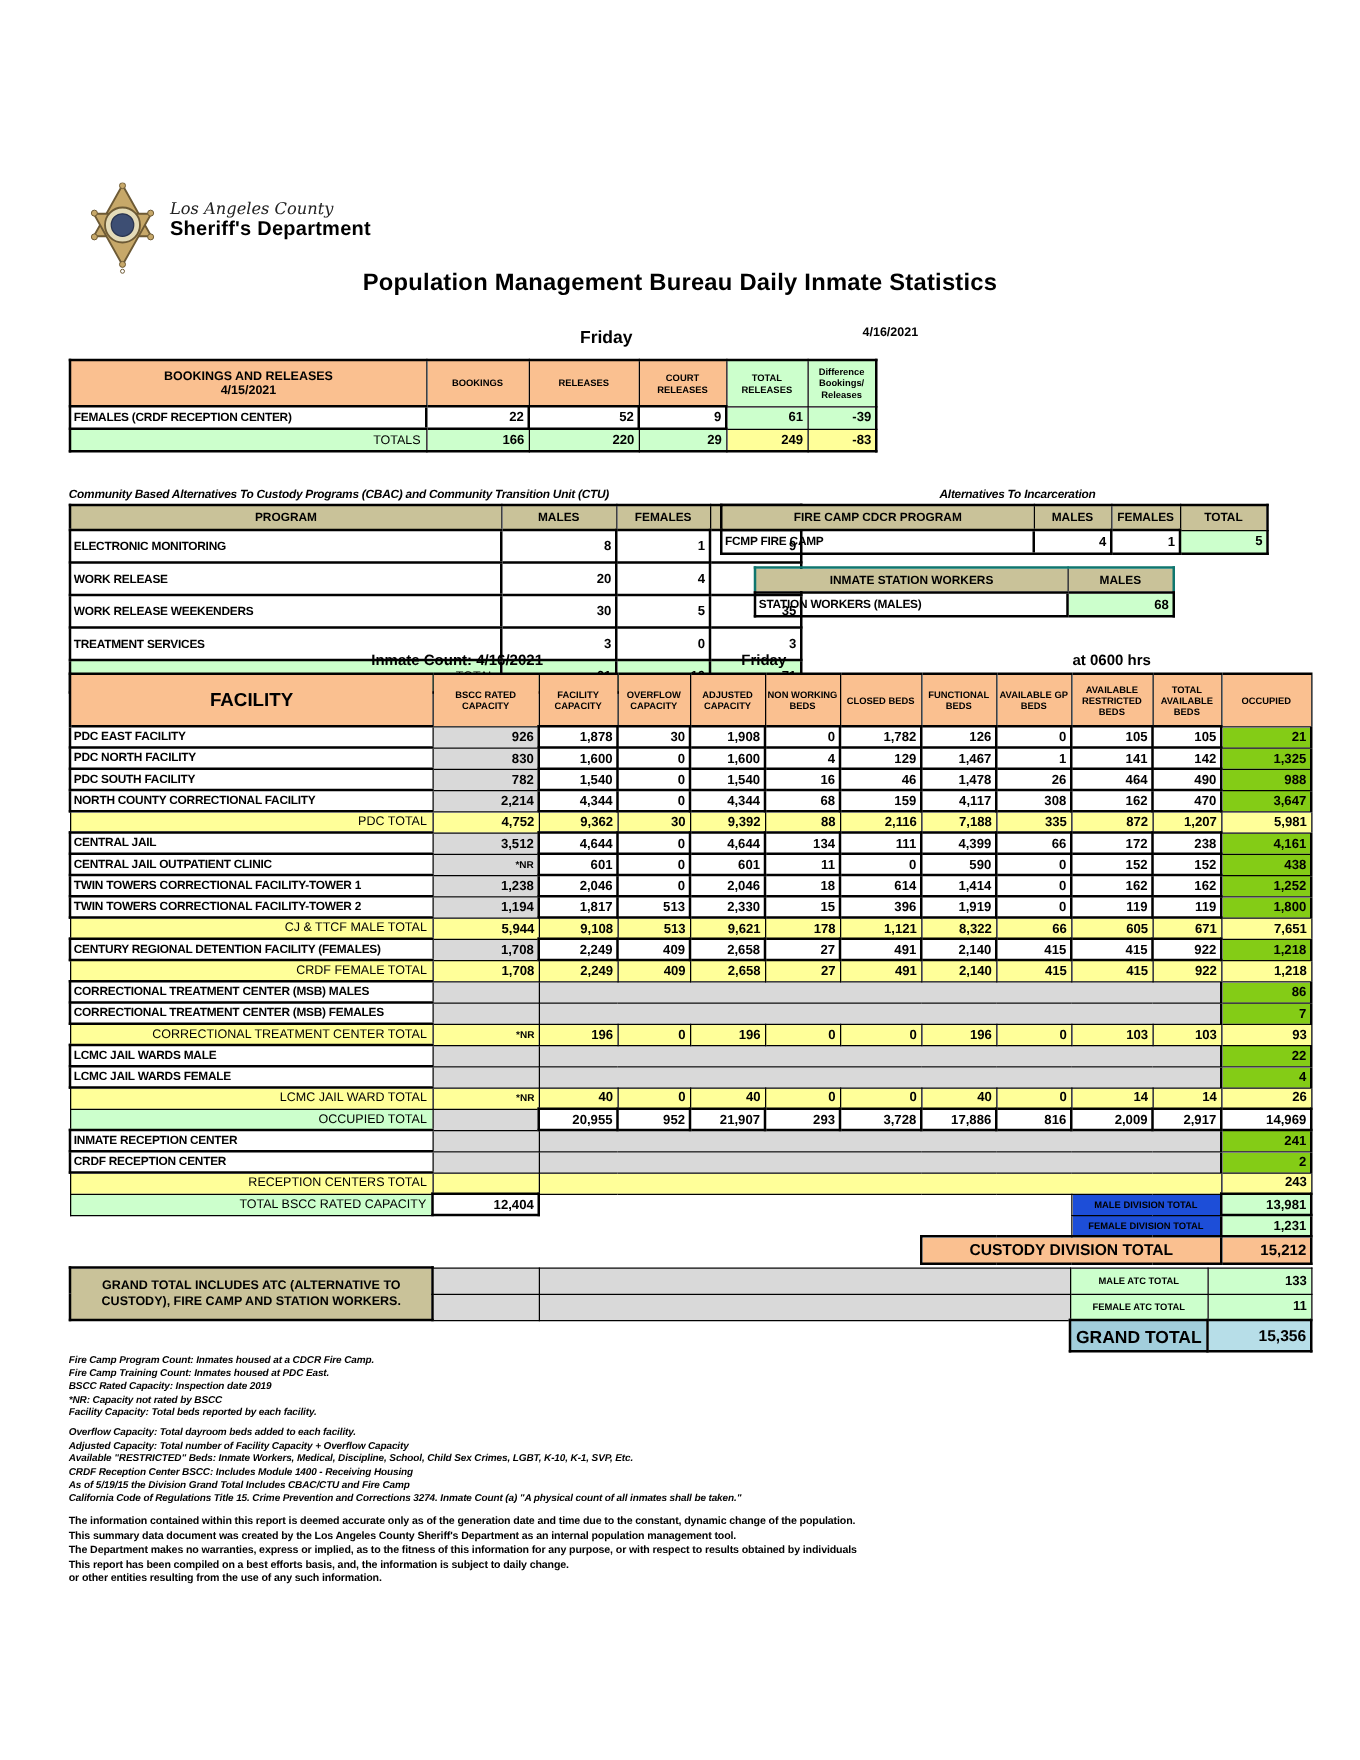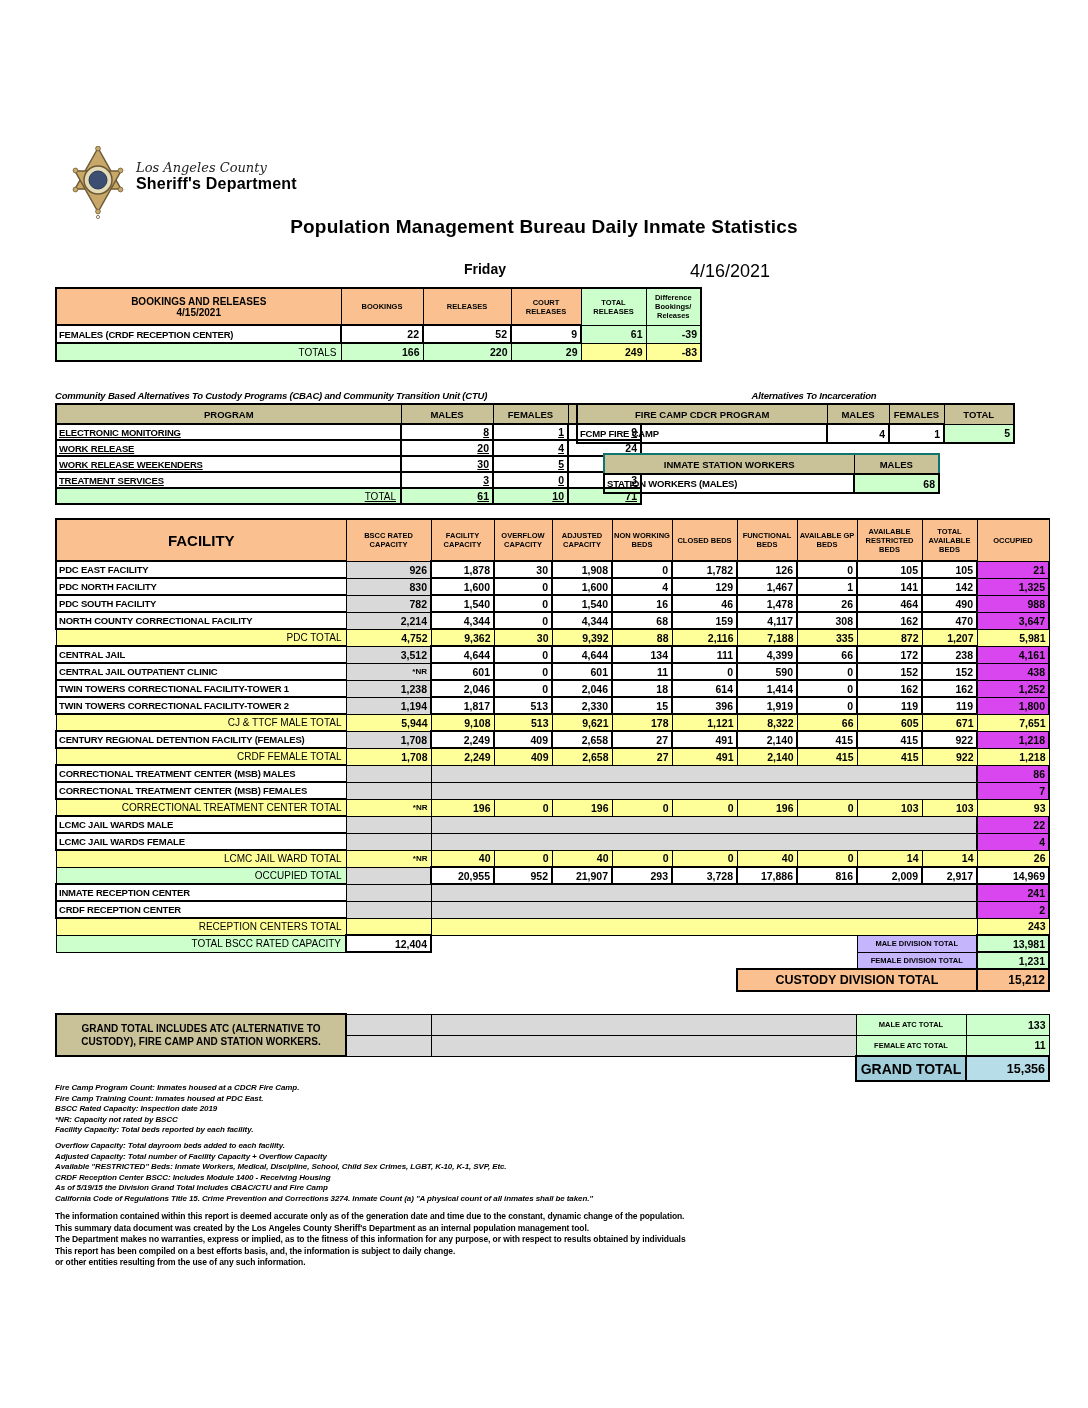--- a/index.html
+++ b/index.html
@@ -6,33 +6,33 @@
   body { background: #fff; font-family: "Liberation Sans", sans-serif; color: #000; }
   .page { position: relative; width: 1088px; height: 1408px; background: #fff; overflow: hidden; }
 
   
   .logo-wrap { position: absolute; left: 66px; top: 146px; display: flex; align-items: flex-start; }
   .agency { margin-left: 6px; margin-top: 14px; }
   .agency-county { font-family: "DejaVu Serif", serif; font-style: italic; font-size: 13px; color: #222; }
   .agency-dept { font-size: 16px; font-weight: bold; letter-spacing: 0.2px; }
   .title { position: absolute; left: 0; right: 0; top: 216px; text-align: center; font-size: 19px; font-weight: bold; letter-spacing: 0.2px; }
   .day-hdr { position: absolute; top: 261px; left: 420px; width: 130px; text-align: center; font-size: 14px; font-weight: bold; }
-  .date-hdr { position: absolute; top: 261px; left: 690px; font-size: 18px; font-weight: normal; }
+  .date-hdr { position: absolute; top: 261px; left: 690px; font-size: 10px; font-weight: bold; }
 
   
   table { border-collapse: collapse; table-layout: fixed; }
   td, th { border: 1px solid #000; overflow: hidden; white-space: nowrap; }
   .h-or { background: #FAC090; }
   .h-gr { background: #CCFFCC; }
   .h-tan { background: #C9C299; }
   .num { text-align: right; font-weight: bold; font-size: 10.5px; padding-right: 3px; }
   .white { background: #fff; }
   .thick { border-width: 2px; }
   .bscc { background: #D9D9D9; }
-  .occ { background: #d946ef; border-width: 1px 2px 1px 2px; }
+  .occ { background: #84cc16; border-width: 1px 2px 1px 2px; }
   .yel { background: #FFFF99; }
   .green { background: #CCFFCC; }
   .lab { text-align: left; font-weight: bold; font-size: 9.5px; padding-left: 2px; letter-spacing: -0.2px; border-width: 2px 1px 2px 2px; }
   .sub { text-align: right; padding-right: 4px; font-size: 10px; background: #FFFF99; border-width: 1px; }
   .sub.green { background: #CCFFCC; }
   .sub.yel { background: #FFFF99; }
   .nr { font-size: 8px; font-style: normal; }
   .colhead { font-size: 7.5px; font-weight: bold; text-align: center; vertical-align: middle; white-space: normal; line-height: 9px; }
   .grayspan { background: #D9D9D9; }
   .yelspan { background: #FFFF99; }
@@ -43,43 +43,43 @@
   .bk thead tr { height: 37px; }
   .bk tbody tr { height: 18px; }
   .bk-title { font-size: 10px; font-weight: bold; text-align: center; vertical-align: middle; }
   .bk-title .l2 { font-weight: bold; }
 
   
   .sec-title { font-size: 9.5px; font-weight: bold; font-style: italic; letter-spacing: -0.2px; }
   .cbac-wrap { position: absolute; left: 55px; top: 390px; width: 585px; }
   .cbac { width: 585px; border: 2px solid #000; margin-top: 2px; }
   .cbac thead tr { height: 20px; }
-  .cbac tbody tr { height: 16px; text-decoration: underline; }
+  .cbac tbody tr { height: 26px; }
   .cbac .colhead { font-size: 9.5px; }
   .fire-wrap { position: absolute; left: 576px; top: 390px; width: 479px; }
   .fire-wrap .sec-title { text-align: center; width: 300px; }
   .fire { width: 437px; border: 2px solid #000; margin-top: 2px; }
   .fire thead tr { height: 20px; }
   .fire tbody tr { height: 19px; }
   .fire .colhead, .sw .colhead { font-size: 9.5px; }
   .sw { position: absolute; left: 603px; top: 453px; width: 335px; border: 2px solid #0f766e; }
   .sw thead tr { height: 20px; }
   .sw tbody tr { height: 19px; }
 
   
   .count-line { position: absolute; top: 521px; left: 55px; width: 993px; font-size: 12px; font-weight: bold; }
   .count-line .ic { position: absolute; left: 198px; padding-left: 44px; }
   .count-line .fr { position: absolute; left: 538px; }
   .count-line .tm { position: absolute; left: 803px; }
-  .fac { position: absolute; left: 55px; top: 518px; width: 993px; }
+  .fac { position: absolute; left: 55px; top: 538px; width: 993px; }
   .fac thead tr { height: 42px; }
   .fac thead th { background: #FAC090; border-top-width: 2px; }
   .fac tbody tr { height: 17px; }
   .fac-h { font-size: 15px; font-weight: bold; text-align: center; vertical-align: middle; border-left-width: 2px; }
-  .divlab { background: #c4b5fd; font-size: 7.5px; font-weight: bold; text-align: center; }
+  .divlab { background: #1d4ed8; font-size: 7.5px; font-weight: bold; text-align: center; }
   .custlab { background: #FAC090; font-size: 12.5px; font-weight: bold; text-align: center; border-width: 2px; }
   .custval { background: #FAC090; font-size: 12px; border-width: 2px; padding-left: 19px; }
   .cust-row { height: 22px !important; }
 
   
   .grand { position: absolute; left: 55px; top: 1013px; width: 993px; }
   .grand tr.r { height: 21px; }
   .grand tr.rg { height: 25px; }
   .gt-note { background: #C9C299; font-size: 10px; font-weight: bold; text-align: center; vertical-align: middle; white-space: normal; line-height: 13px; border-width: 2px; }
   .gt-gray { background: #D9D9D9; }

